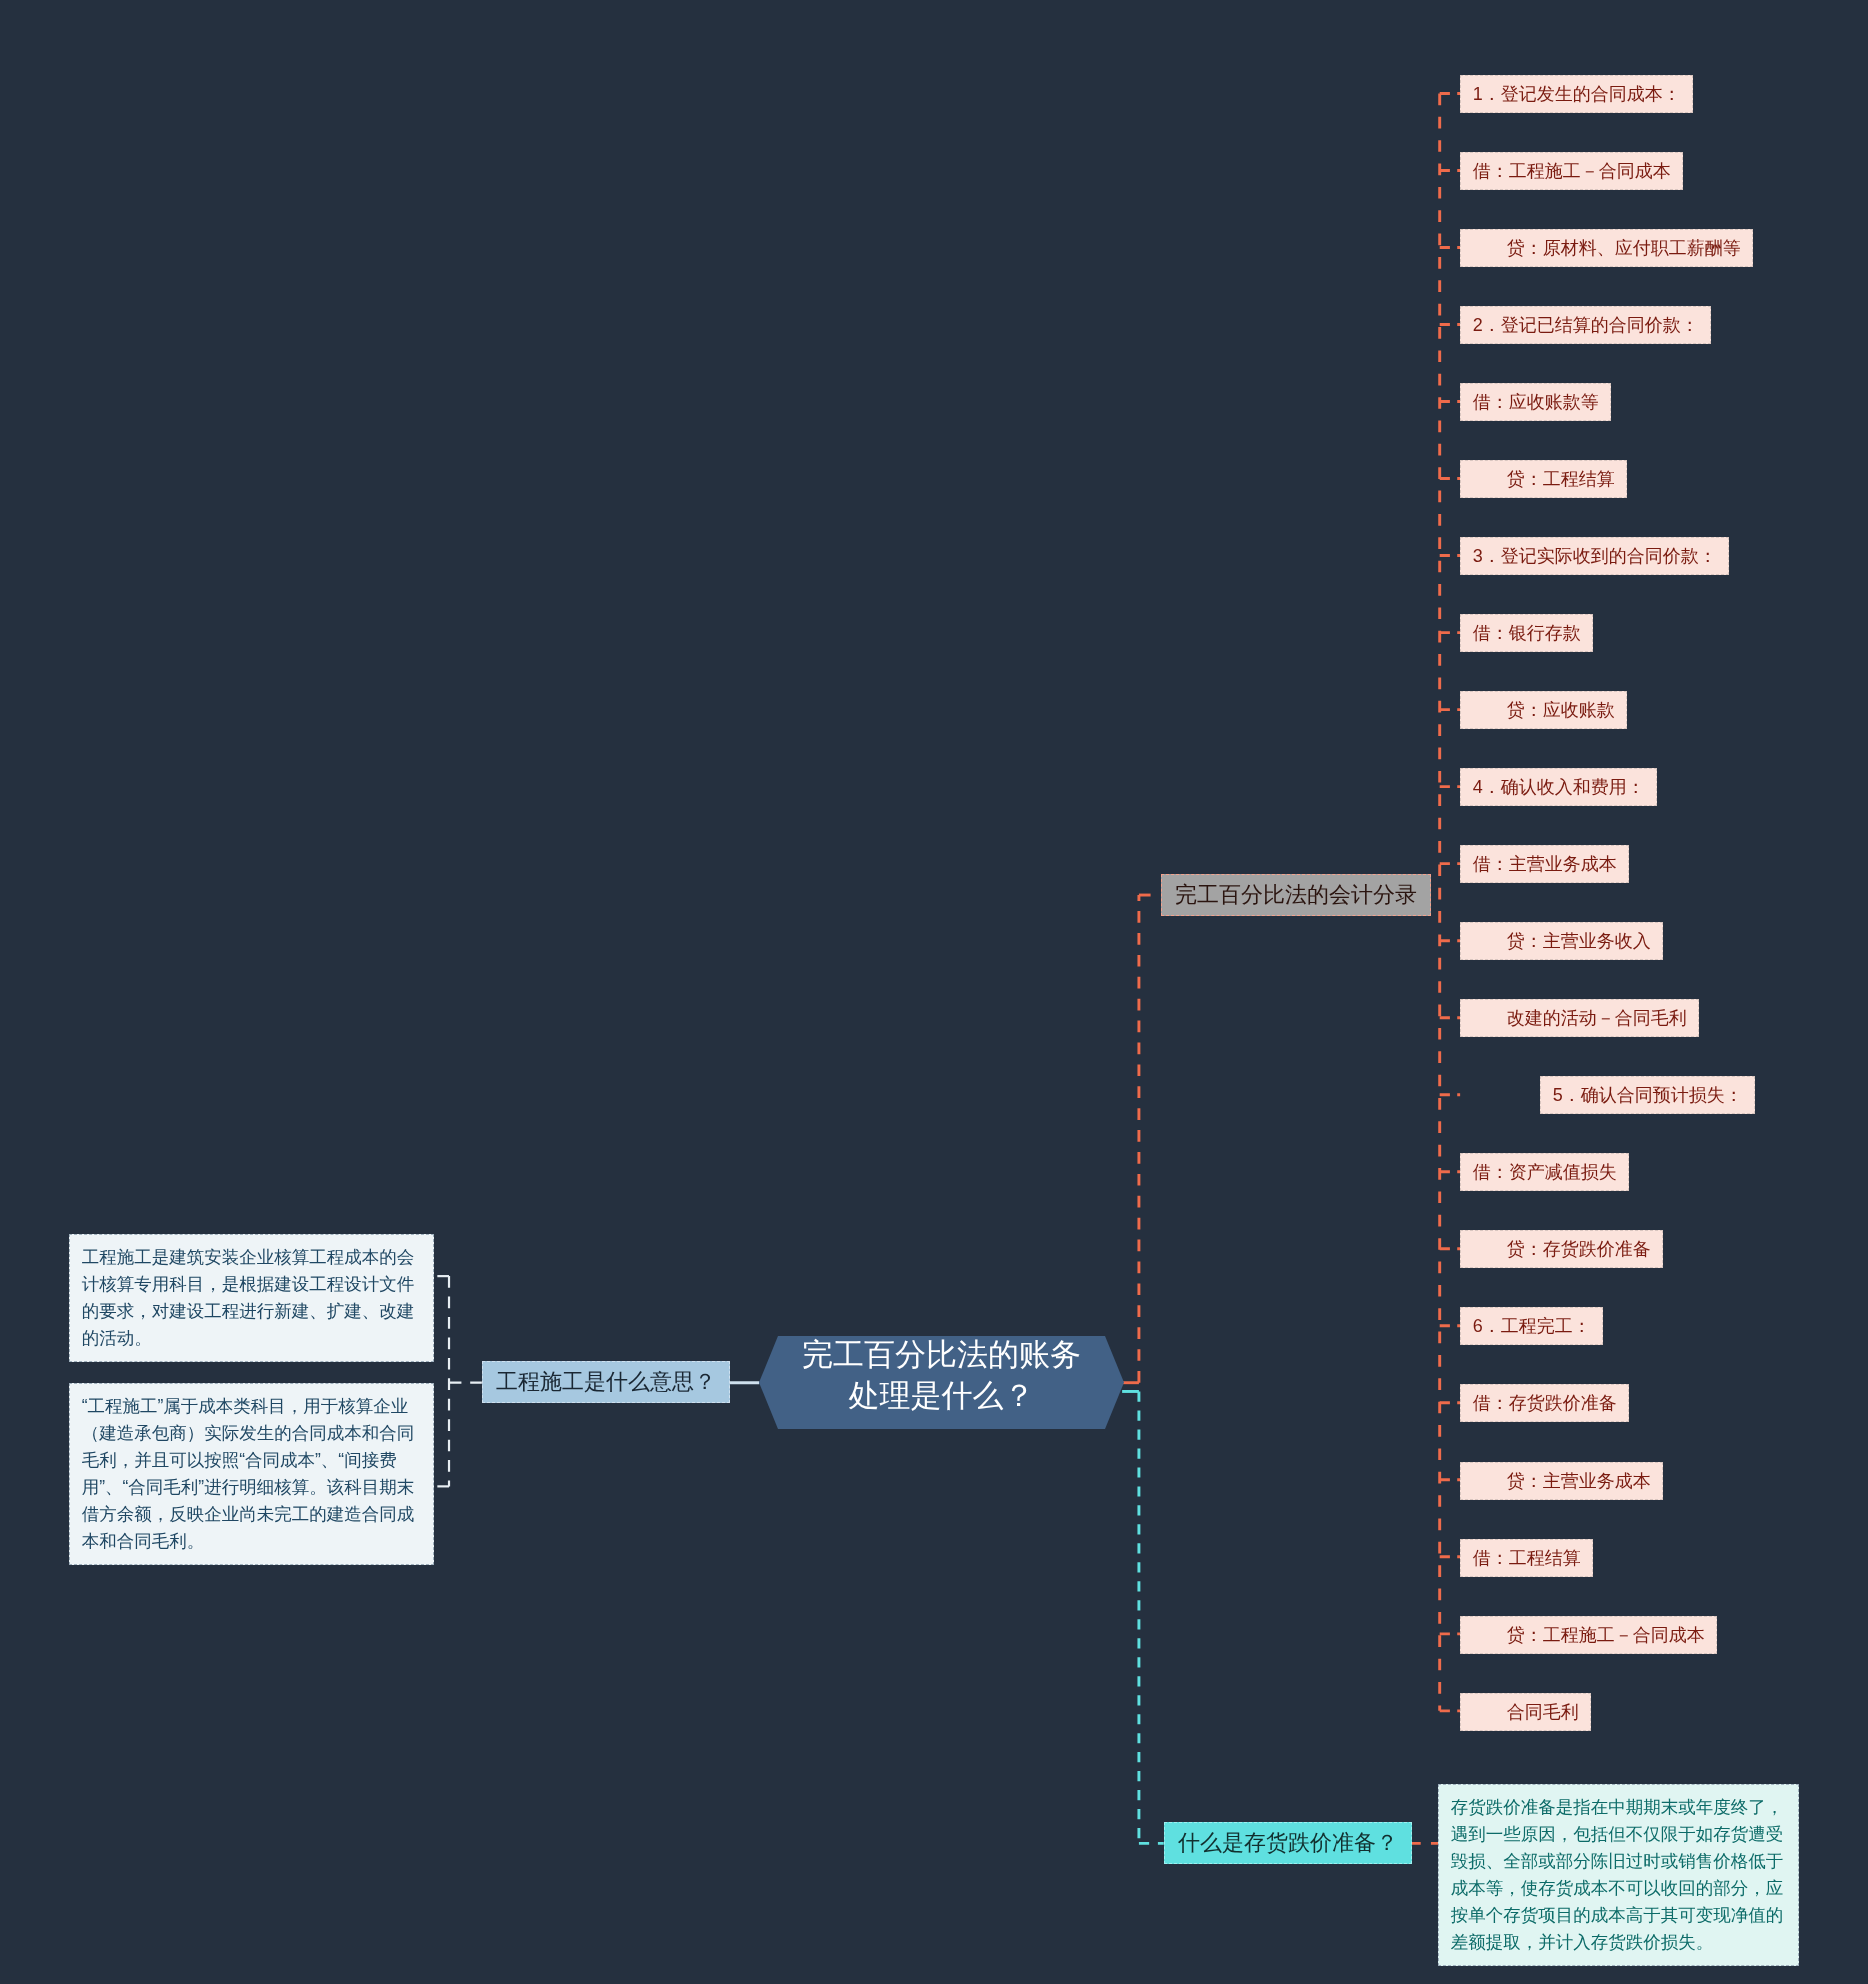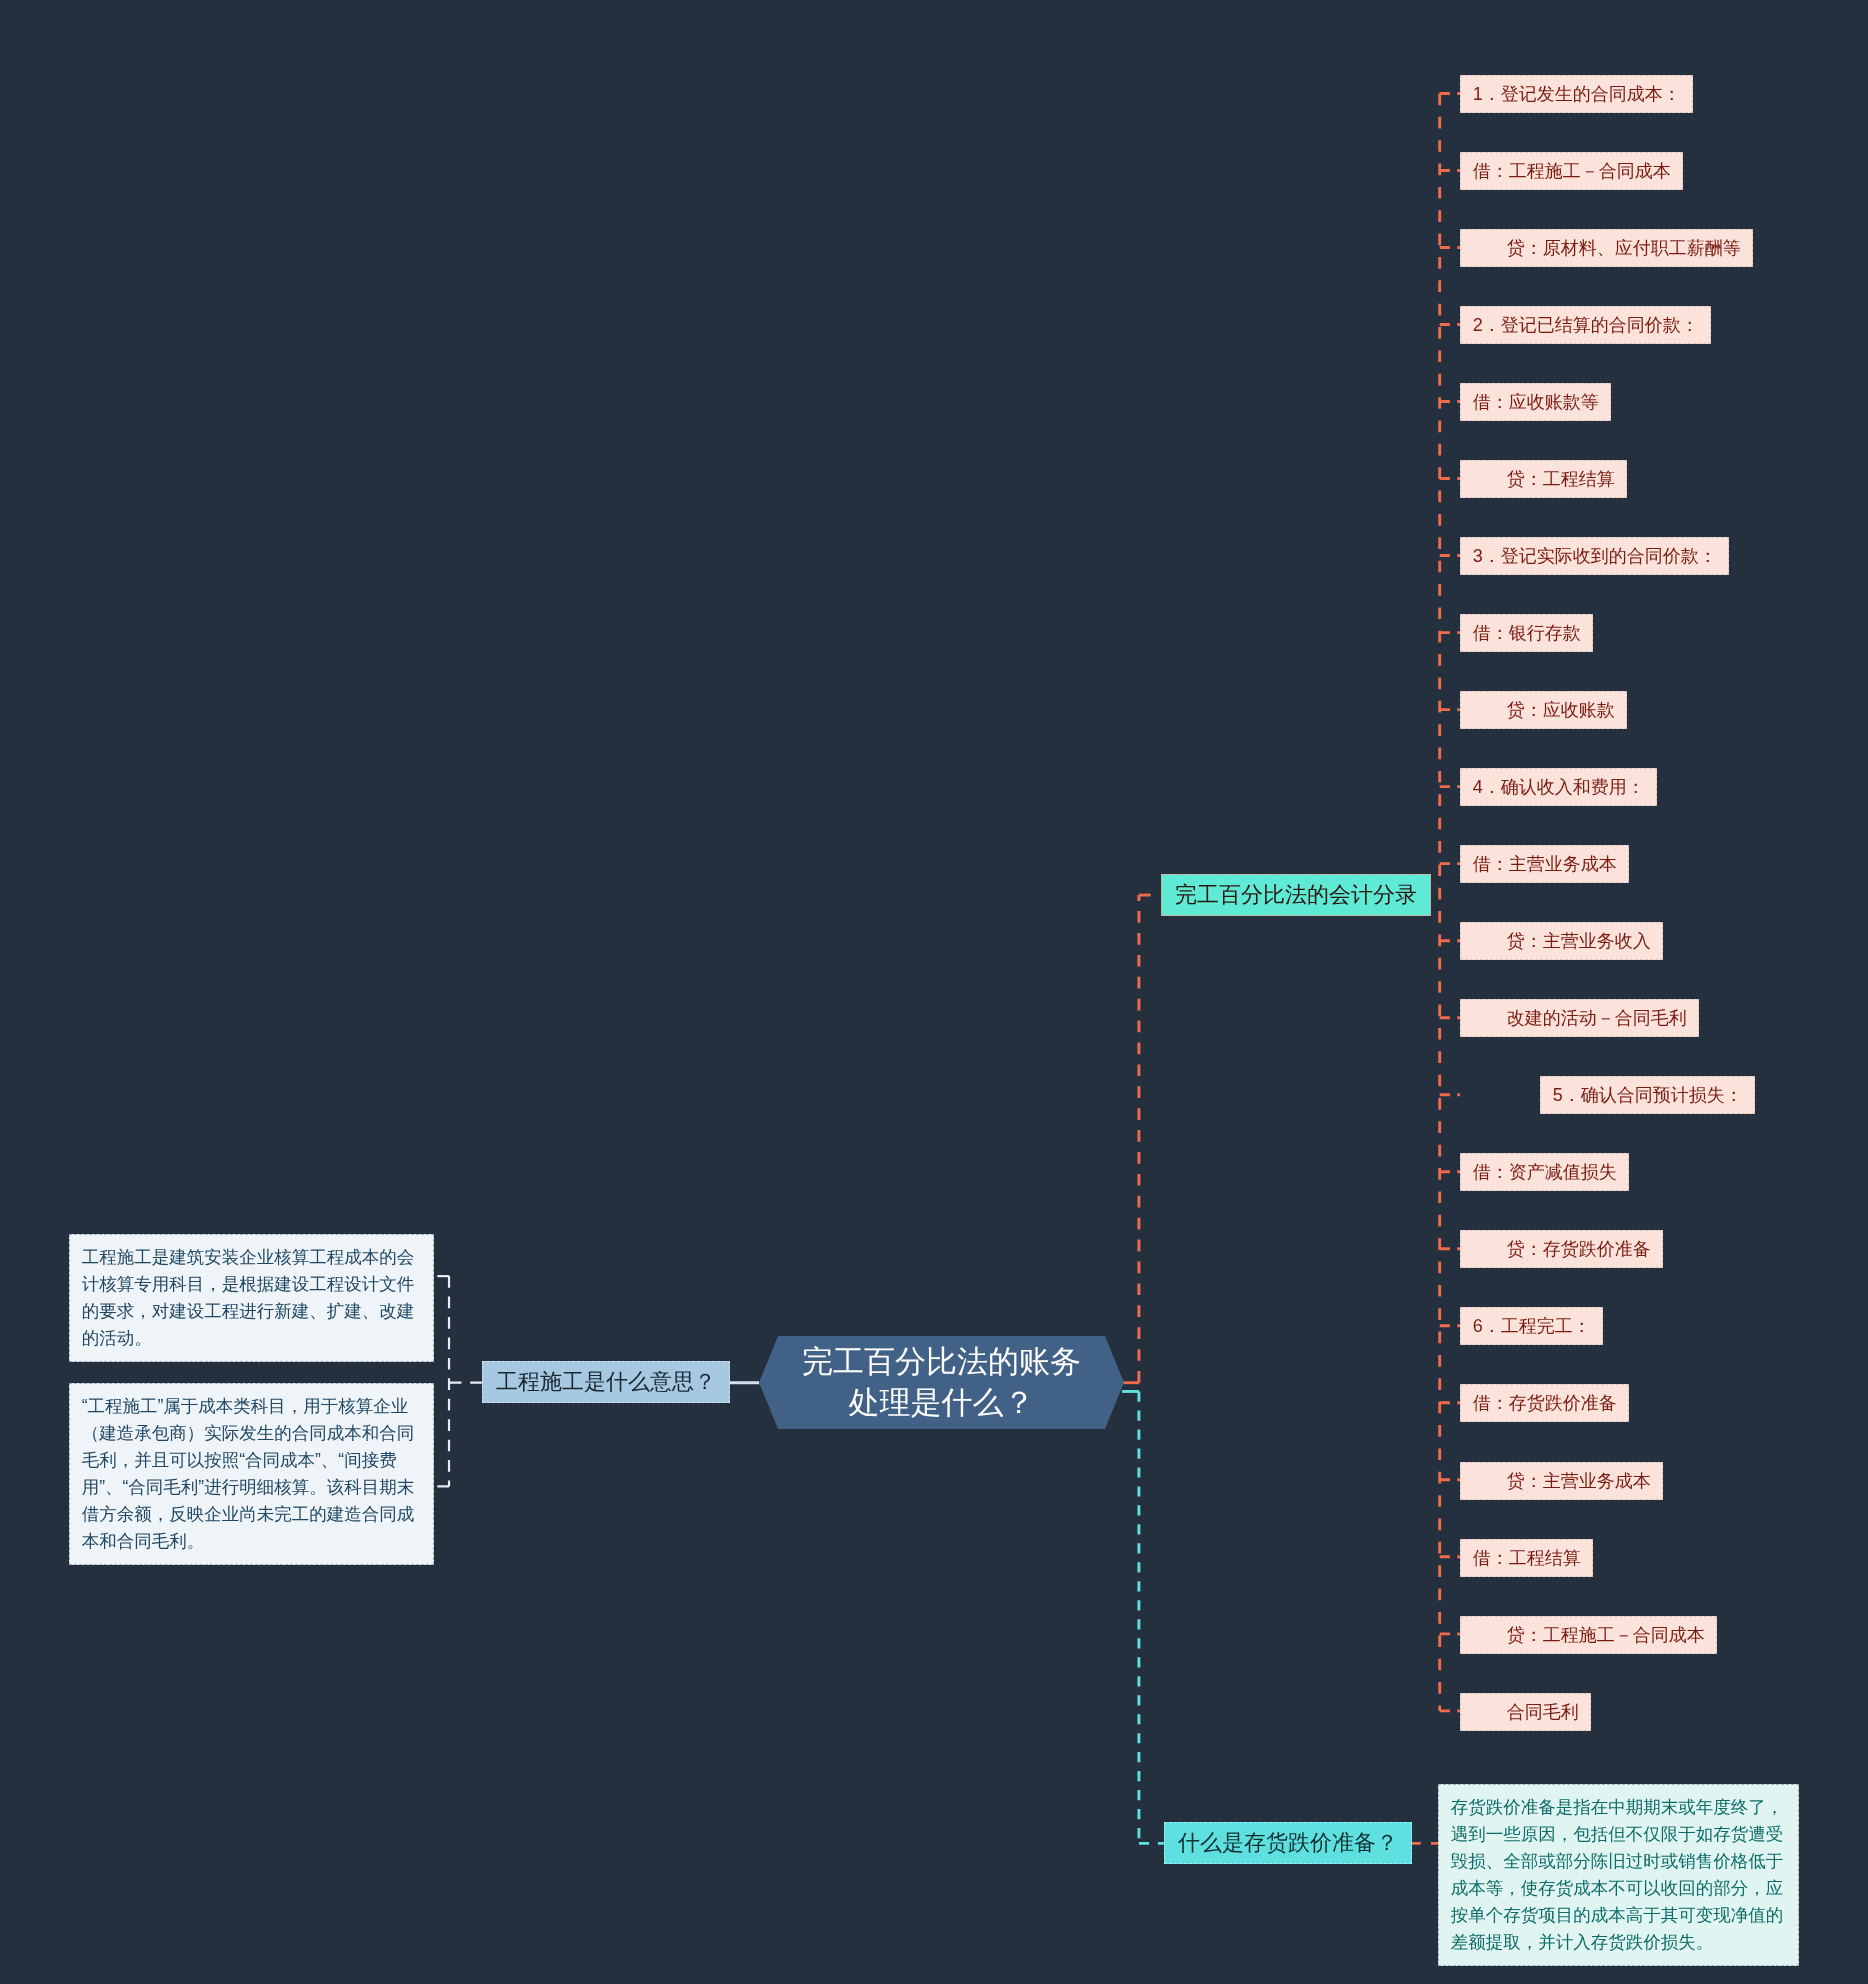--- a/index.html
+++ b/index.html
@@ -15,36 +15,36 @@
 
   .node{position:absolute;box-sizing:border-box;}
 
   
   .root{
     background:#426186;
     color:#ffffff;
     font-size:31px;
     line-height:1.3;
     text-align:center;
-    display:flex;align-items:center;justify-content:center;
+    display:flex;align-items:flex-end;justify-content:center;
     padding:13px 29px;
     -webkit-clip-path:polygon(19px 0,calc(100% - 19px) 0,100% 50%,calc(100% - 19px) 100%,19px 100%,0 50%);
     clip-path:polygon(19px 0,calc(100% - 19px) 0,100% 50%,calc(100% - 19px) 100%,19px 100%,0 50%);
   }
 
   
   .topic{
     display:flex;align-items:center;
     font-size:22px;
     padding:6.6px 13px;
     border:1.5px dashed #a9b7c6;
     white-space:nowrap;
   }
   .topic.blue{background:#a6c8e0;color:#1a2733;border-color:#cfe0ee;}
-  .topic.orange{background:#5eead4;color:#2b1510;border-color:#f4a18c;}
+  .topic.orange{background:#a3a3a3;color:#2b1510;border-color:#f4a18c;}
   .topic.cyan{background:#5fe0e0;color:#12302f;border-color:#9df0f0;}
 
   
   .leaf{
     display:flex;align-items:center;
     background:#fbe3dc;
     color:#7a1b10;
     font-size:18px;
     padding:5.8px 11.7px;
     border:1.5px dashed #d9c6c0;

